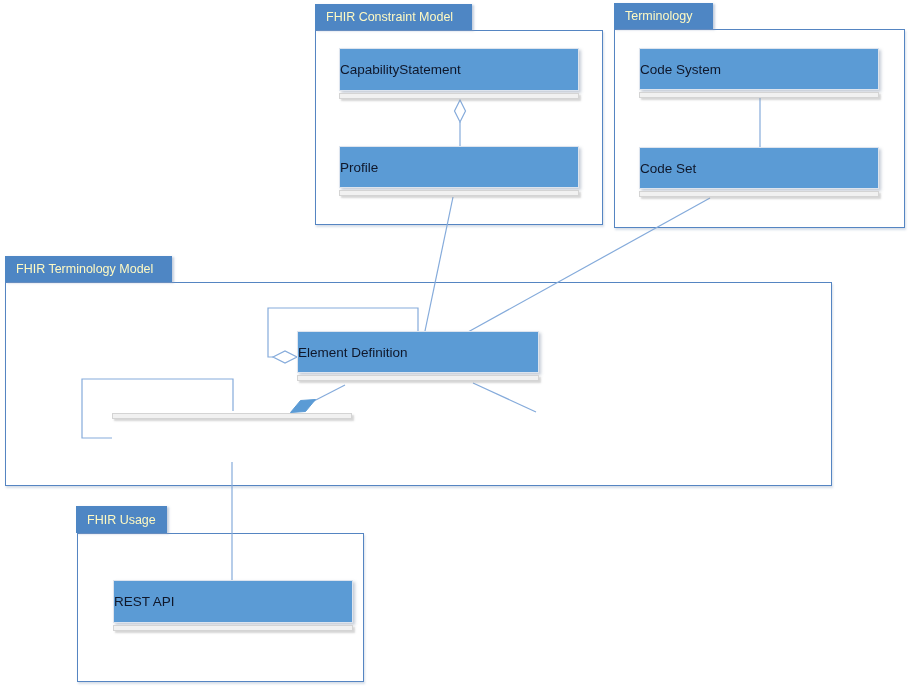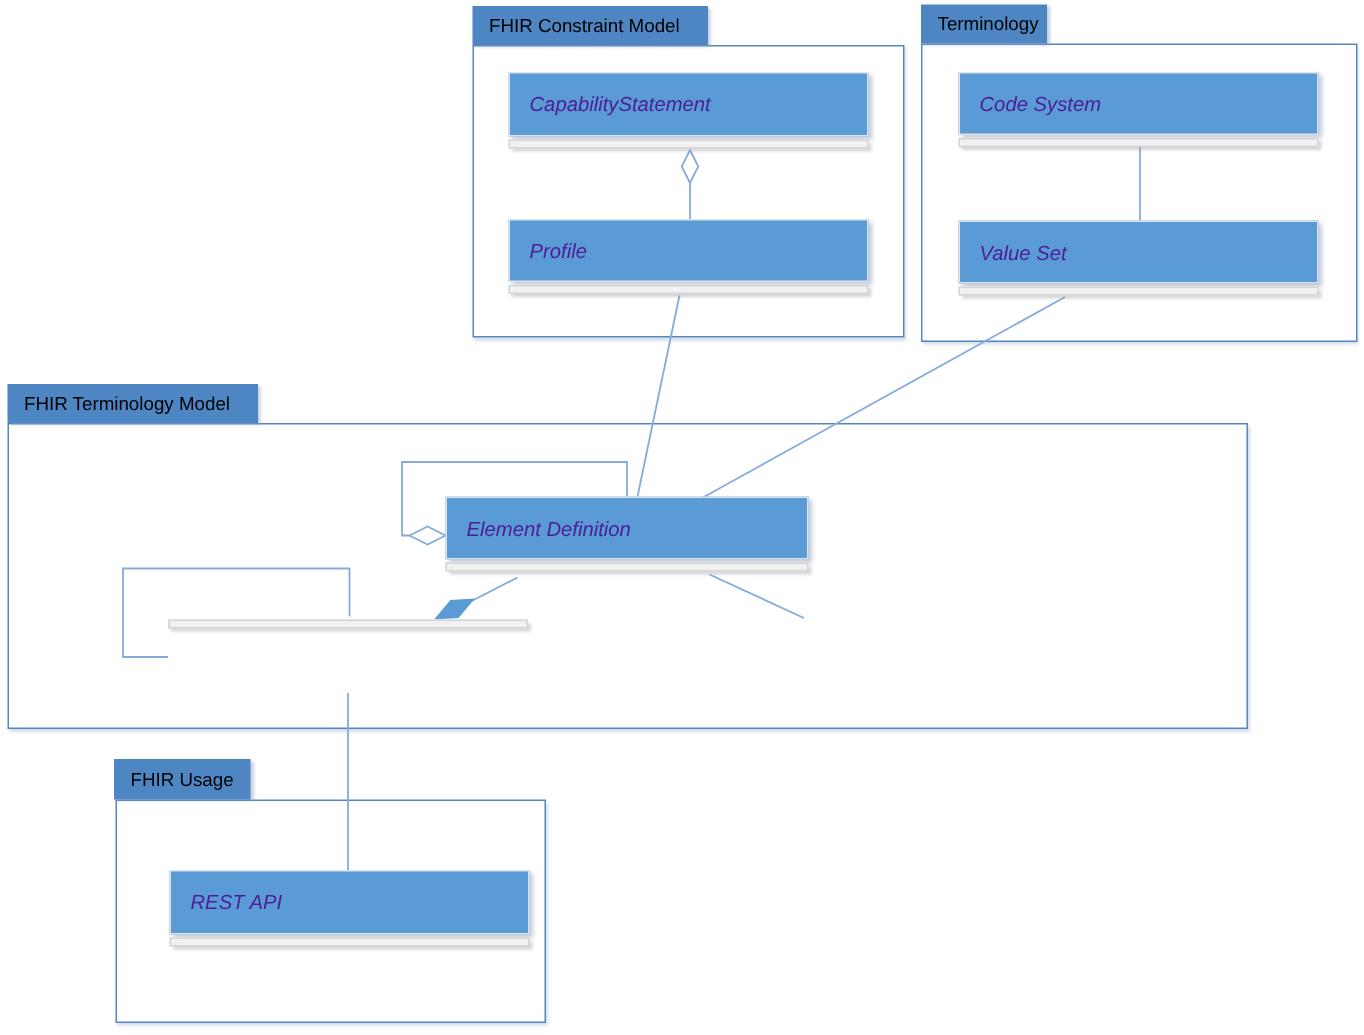--- a/index.html
+++ b/index.html
@@ -14,41 +14,40 @@
   .pkg-body{
     position:absolute;
     background:#ffffff;
     border:1px solid #5585c2;
     box-shadow:1px 2px 2px rgba(140,160,190,.35);
     box-sizing:border-box;
   }
   .pkg-tab{
     position:absolute;
     background:#4e86c4;
-    color:#000000;
+    color:#fef9c3;
     font-size:12.5px;
     display:flex;align-items:center;
     padding:0 11px;
     box-sizing:border-box;
     box-shadow:2px 1px 2px rgba(140,160,190,.5);
     white-space:nowrap;
     z-index:3;
   }
   
   .node{position:absolute;z-index:4;}
   .node .bar{
     background:#5b9bd5;
     border:1px solid #dde4ee;
     box-sizing:border-box;
     box-shadow:2px 2px 3px rgba(125,140,165,.45);
-    color:#4c1d95;
+    color:#0f172a;
     font-size:13.5px;
     display:flex;align-items:center;
-    padding-left:13px;
-    font-style:italic;
+    padding-left:0;
   }
   .node .strip{
     height:6px;margin-top:2px;
     background:#f1f1f1;
     border:1px solid #d4d4d4;
     box-sizing:border-box;
     box-shadow:2px 2px 2px rgba(150,150,150,.4);
   }
   
   #edges{
@@ -57,21 +56,21 @@
   }
   #edges line, #edges polyline{
     stroke:#85abdb;stroke-width:1.2;fill:none;
   }
   #edges .open-diamond{fill:#ffffff;stroke:#85abdb;stroke-width:1.2;}
   #edges .filled-diamond{fill:#5b9bd5;stroke:#5b9bd5;stroke-width:1;}
 
   
   #pkg-constraint-tab {left:315px;top:4px;  width:157px;height:26px;}
   #pkg-constraint-body{left:315px;top:30px; width:288px;height:195px;}
-  #pkg-terminology-tab {left:614px;top:3px;  width:84px; height:26px;}
+  #pkg-terminology-tab {left:614px;top:3px;  width:99px; height:26px;}
   #pkg-terminology-body{left:614px;top:29px; width:291px;height:199px;}
   #pkg-infomodel-tab {left:5px;top:256px; width:167px;height:26px;}
   #pkg-infomodel-body{left:5px;top:282px; width:827px;height:204px;}
   #pkg-usage-tab {left:76px;top:506px;width:91px; height:27px;}
   #pkg-usage-body{left:77px;top:533px;width:287px;height:149px;}
 
   
   #node-capability {left:339px;top:48px;}  #node-capability .bar{width:240px;height:43px;}  #node-capability .strip{width:240px;}
   #node-profile    {left:339px;top:146px;} #node-profile .bar{width:240px;height:42px;}     #node-profile .strip{width:240px;}
   #node-codesystem {left:639px;top:48px;}  #node-codesystem .bar{width:240px;height:42px;}  #node-codesystem .strip{width:240px;}
@@ -152,21 +151,21 @@
 
   <div class="node" id="node-codesystem">
     <div class="bar">
       <span>Code System</span>
     </div>
     <div class="strip"></div>
   </div>
 
   <div class="node" id="node-valueset">
     <div class="bar">
-      <span>Value Set</span>
+      <span>Code Set</span>
     </div>
     <div class="strip"></div>
   </div>
 
   <div class="node" id="node-elementdef">
     <div class="bar">
       <span>Element Definition</span>
     </div>
     <div class="strip"></div>
   </div>

